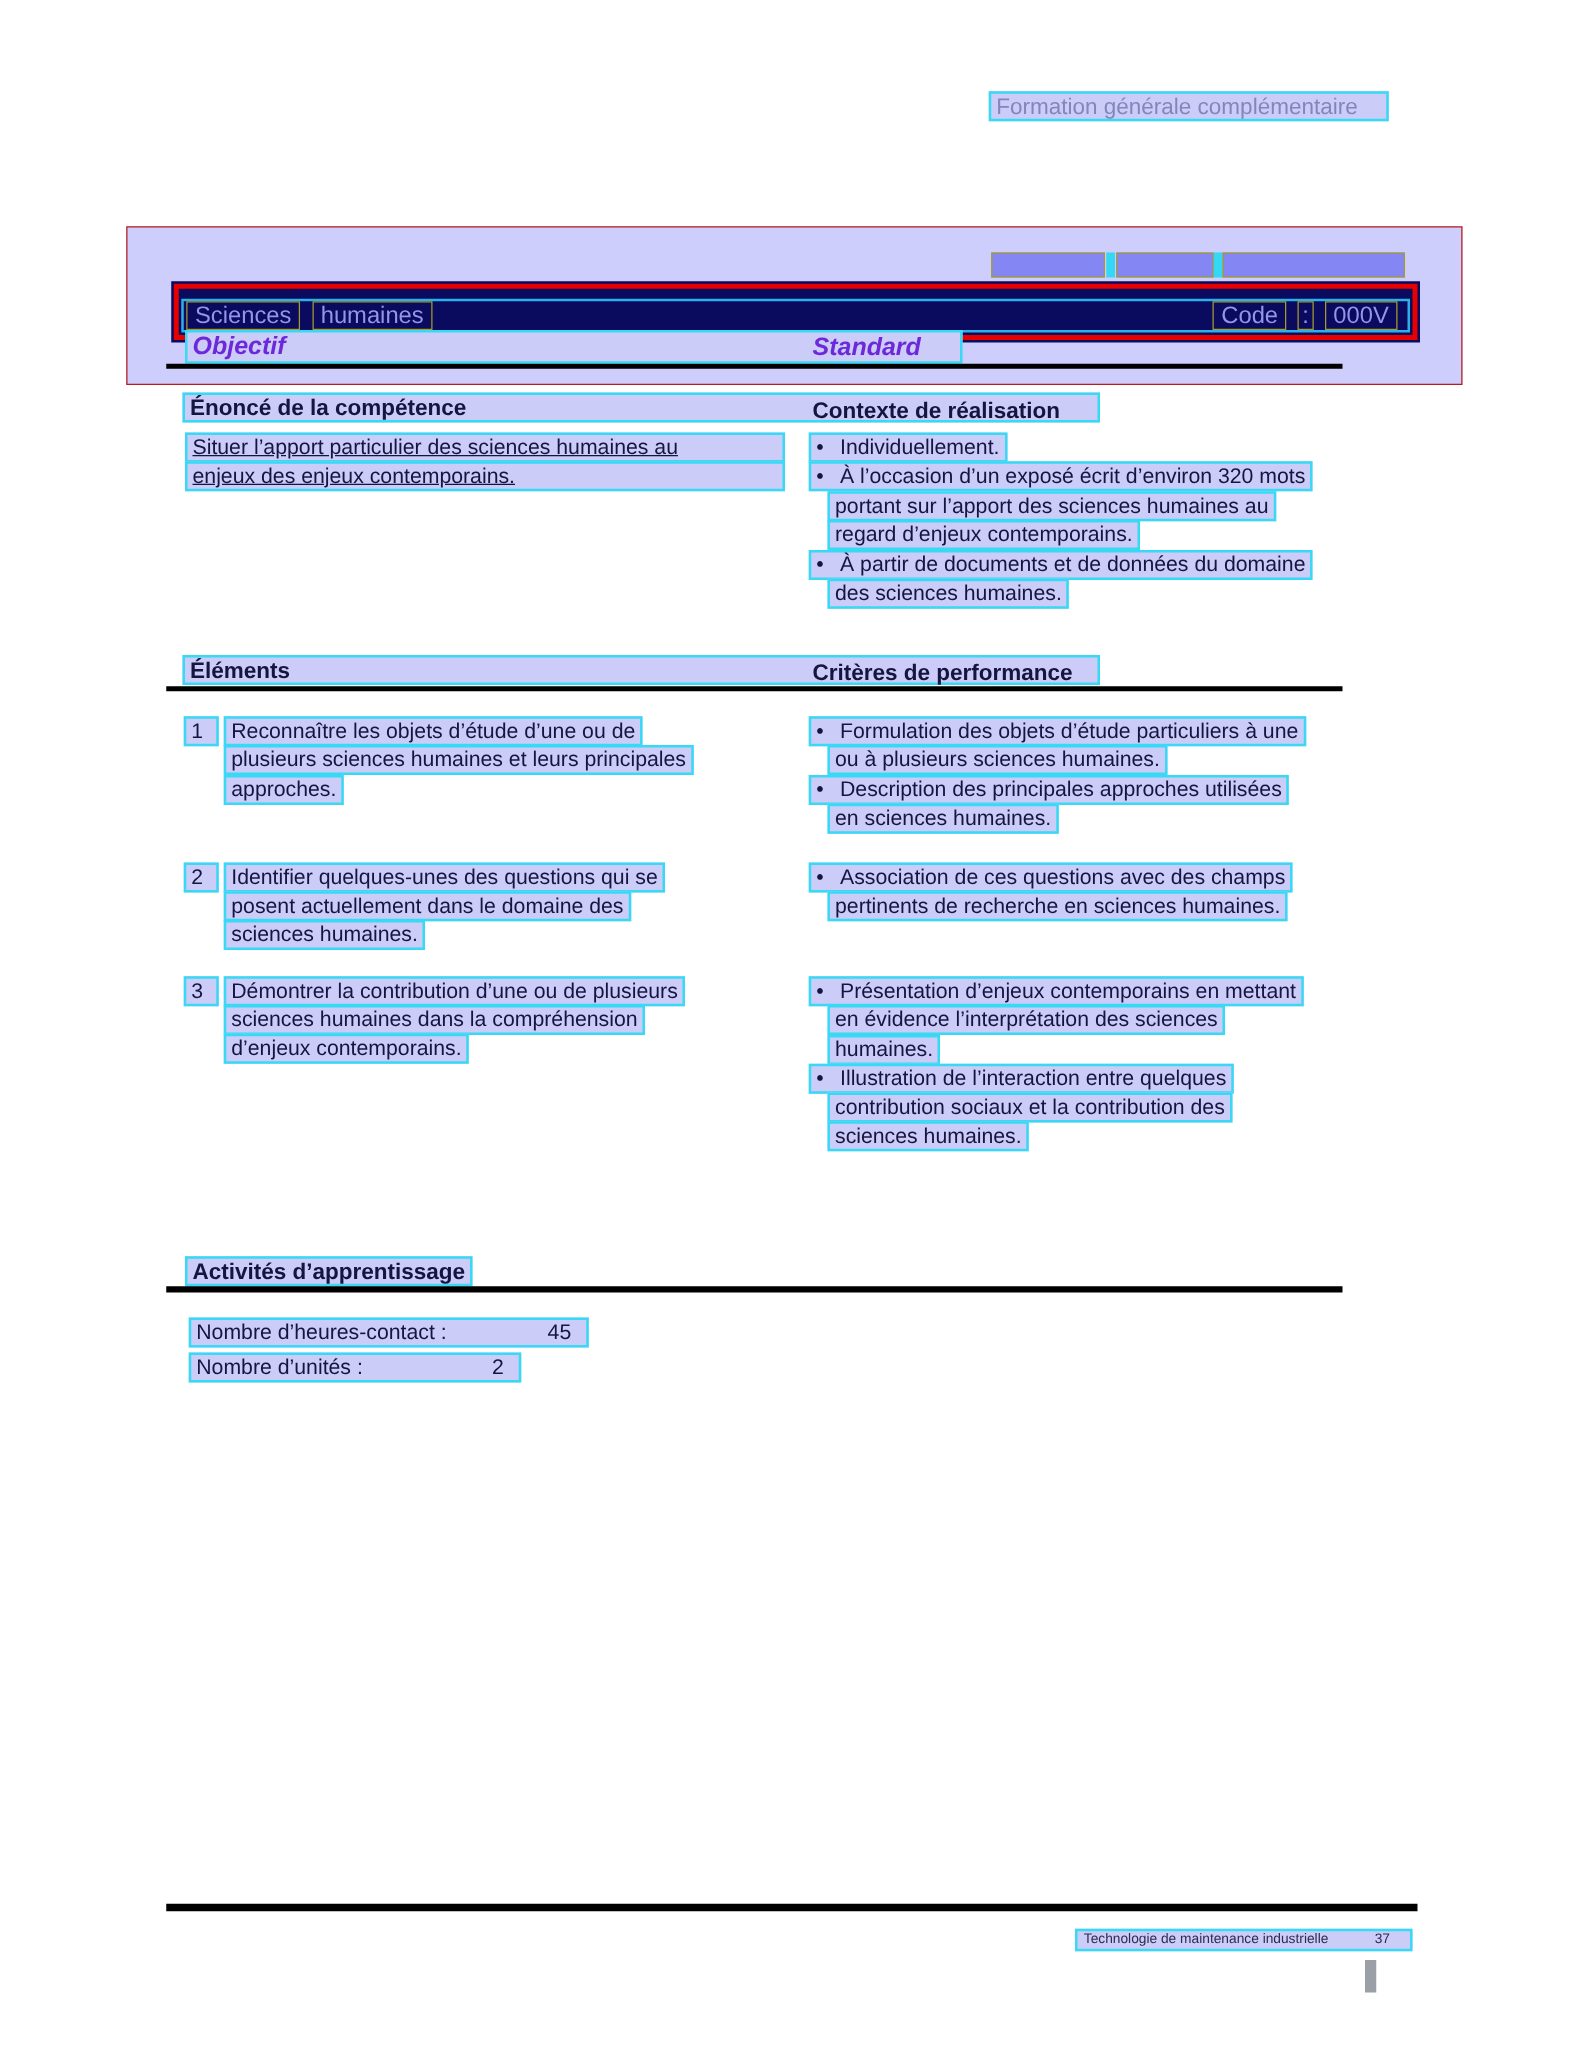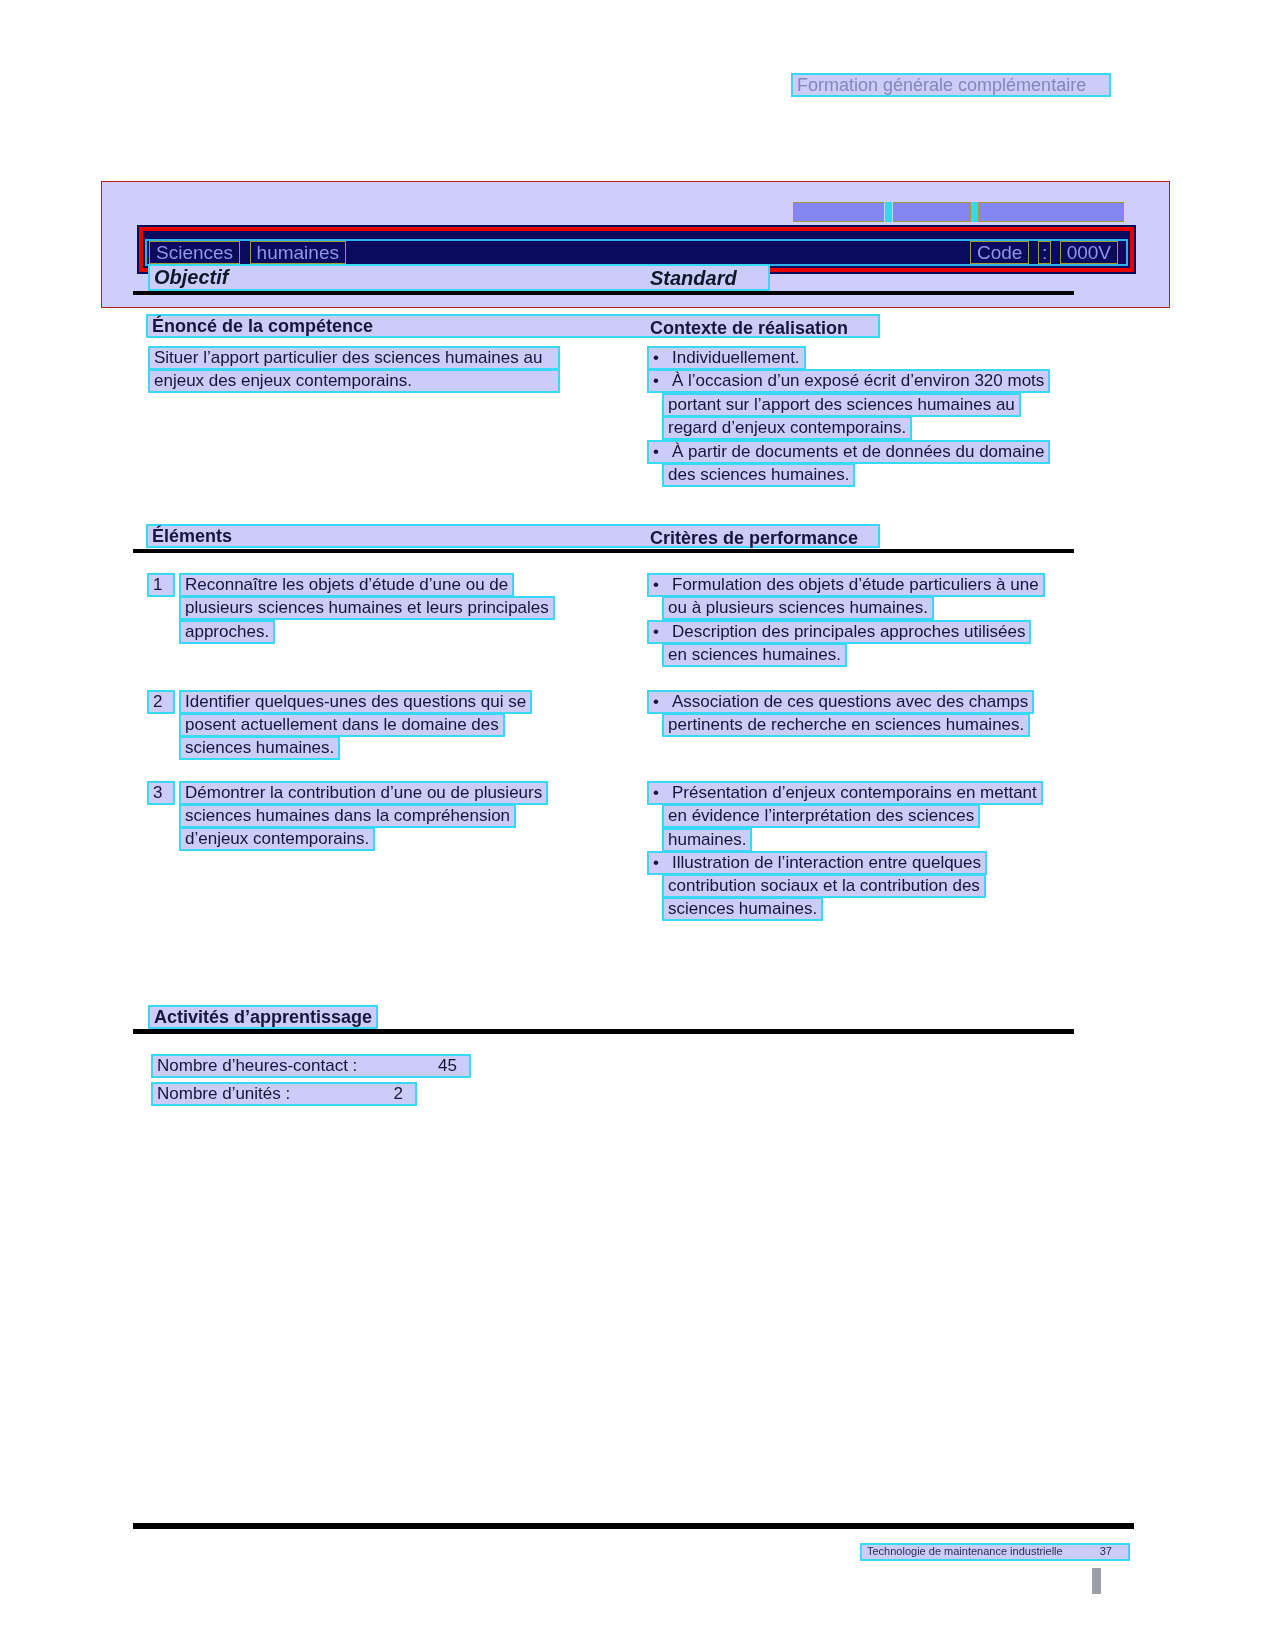--- a/index.html
+++ b/index.html
@@ -8,21 +8,21 @@
           font-family:"Liberation Sans", sans-serif; }
   .abs { position:absolute; }
 
   
   .hl { background:#cbccf7; border:2px solid #38d9f5; }
 
   .line { position:absolute; white-space:nowrap; font-size:17px; line-height:20px;
           padding:0 4px; color:#15153f; }
   .hdr  { font-weight:700; font-size:18px; }
   .colrow { height:27px; }
-  .colhdr { font-weight:700; font-style:italic; font-size:20px; line-height:22px; color:#0f172a; }
+  .colhdr { font-weight:700; font-style:italic; font-size:20px; line-height:22px; color:#6d28d9; }
   .bullet { display:inline-block; width:19px; }
 
   .rule { position:absolute; background:#000000; }
 
   .toplabel { color:#8286bb; font-size:18px; width:320px; }
 
   
   .course-box { left:101px; top:133px; width:1069px; height:127px;
                 background:#cdcefb; border:1px solid #b91c1c;margin-top:48px; }
   .redact { position:absolute; top:20px; height:20px; background:#8487f3; border:1px solid #a49b2a; }
@@ -34,21 +34,21 @@
   .title-inner { position:absolute; left:2px; right:2px; top:8px; bottom:2px;
                  border:2px solid #2bb0ea; display:flex; justify-content:space-between;
                  align-items:center; padding:0 8px 0 2px; }
   .wbox { display:inline-block; border:1px solid #a49b2a; padding:0 6px; font-size:19px;
           line-height:21px; color:#9196ea; white-space:nowrap; }
   .wgap { margin-right:5px; }
   .code-group .wbox { margin-left:4px; }
   .sep { padding:0 3px; }
 
   .numbox { width:28px; }
-  .stmt { width:412px; }
+  .stmt { width:480px;text-decoration:underline; }
   .hdrrow { width:734px; }
 
   .valrow { display:flex; justify-content:space-between; padding-right:12px; }
 
   .footer-row { position:absolute; left:860px; top:1543px; width:270px; height:18px;
                 font-size:11px; line-height:13px; color:#2c2c52; display:flex;
                 justify-content:space-between; padding:0 16px 0 5px;
                 background:#cbccf7; border:2px solid #38d9f5; }
   .caret { position:absolute; left:1092px; top:1568px; width:9px; height:26px; background:#9aa0a6; }
 </style>

